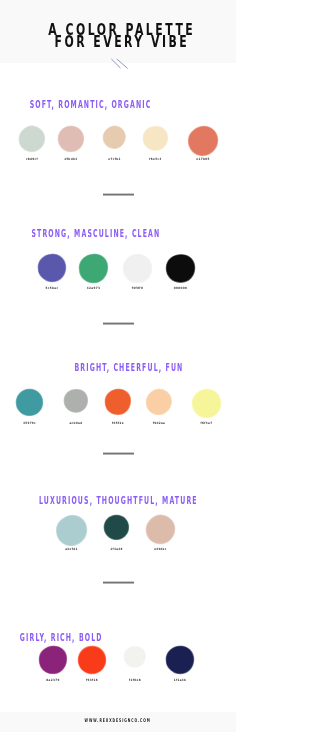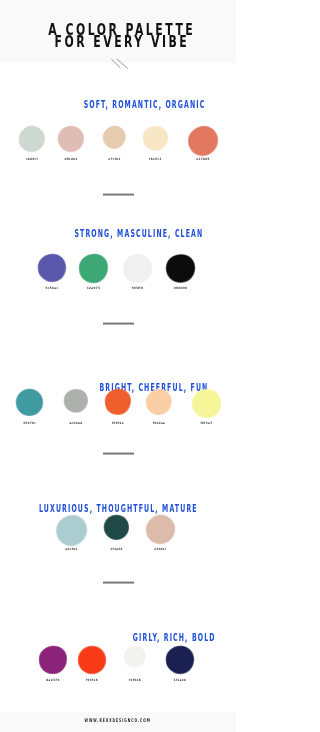--- a/index.html
+++ b/index.html
@@ -7,21 +7,21 @@
        font-family:"DejaVu Sans Condensed","DejaVu Sans",sans-serif;
        overflow:hidden;position:relative;-webkit-font-smoothing:antialiased;}
   .band-top{position:absolute;left:0;top:0;width:236px;height:63px;background:#f9f9fa;}
   .band-bot{position:absolute;left:0;top:712px;width:236px;height:20px;background:#f9f9fa;}
   .title{position:absolute;left:0;top:14.5px;width:236px;color:#121212;}
   .title div{position:absolute;left:0;width:236px;text-align:center;line-height:14px;}
   .title span{display:inline-block;white-space:nowrap;font-weight:bold;font-size:15.5px;
               letter-spacing:3.2px;text-indent:9.6px;transform:scaleX(.78);}
   .tick{position:absolute;left:2px;top:55px;width:236px;text-align:center;line-height:0;}
   .sec{position:absolute;left:0;width:236px;}
-  .sec-title{position:absolute;left:0;width:236px;text-align:right;color:#1d4ed8;line-height:10px;}
+  .sec-title{position:absolute;left:0;width:236px;text-align:left;color:#8b5cf6;line-height:10px;}
   .sec-title span{display:inline-block;white-space:nowrap;font-weight:bold;font-size:10.4px;
                   letter-spacing:1.7px;margin-left:-1px;transform:scaleX(.665);}
   .sw{position:absolute;width:30px;}
   .sw svg{display:block;}
   .hex{position:absolute;left:0;width:30px;text-align:center;font-size:3px;
        line-height:3px;color:#3a3a3a;letter-spacing:.35px;font-weight:bold;}
   .divider{position:absolute;height:3px;left:103px;width:31px;background:linear-gradient(180deg,#c8c8c8 0%,#c8c8c8 33.3%,#757575 33.3%,#757575 66.6%,#b4b4b4 66.6%,#b4b4b4 100%);}
   .footer{position:absolute;left:0;width:236px;text-align:center;color:#1d1d1d;line-height:5px;}
   .footer span{display:inline-block;white-space:nowrap;font-size:5px;font-weight:bold;
                letter-spacing:1.4px;margin-left:-1px;transform:scaleX(.68);}
@@ -129,21 +129,21 @@
       <div class="sw" style="left: 166px; width: 29px; top: 33px;">
         <svg width="30.933333333333334" height="30.933333333333334" viewBox="-1 -1 32 32" style="margin: -0.966667px;">
           <path d="M15.7,0.9 C24.4,0.9 29.7,6.7 29.6,14.6 C29.5,22.6 23.8,29.2 15.2,29.2 C6.4,29.2 0.4,22.6 0.5,14.6 C0.6,6.5 7.0,0.9 15.7,0.9 Z" fill="none" stroke="#0c0c0c" stroke-width="1.7" stroke-opacity="0.22"></path>
           <path d="M15.7,0.9 C24.4,0.9 29.7,6.7 29.6,14.6 C29.5,22.6 23.8,29.2 15.2,29.2 C6.4,29.2 0.4,22.6 0.5,14.6 C0.6,6.5 7.0,0.9 15.7,0.9 Z" fill="none" stroke="#0c0c0c" stroke-width="1.3" stroke-opacity="0.55"></path>
           <path d="M15.7,0.9 C24.4,0.9 29.7,6.7 29.6,14.6 C29.5,22.6 23.8,29.2 15.2,29.2 C6.4,29.2 0.4,22.6 0.5,14.6 C0.6,6.5 7.0,0.9 15.7,0.9 Z" fill="#0c0c0c"></path>
         </svg>
       </div>
       <div class="hex" style="left: 165.5px; top: 66px;">000000</div>
     </div>
     <div class="sec" style="top: 357px;">
-      <div class="sec-title" style="top: 24px;"><span>BRIGHT, CHEERFUL, FUN</span></div>
+      <div class="sec-title" style="top: 4px; padding-left: 48px;"><span>BRIGHT, CHEERFUL, FUN</span></div>
       <div class="sw" style="left: 16px; width: 27px; top: 32px;">
         <svg width="28.8" height="28.8" viewBox="-1 -1 32 32" style="margin: -0.9px;">
           <path d="M15.2,0.5 C23.4,0.5 29.6,6.8 29.6,15.0 C29.6,23.1 23.2,29.6 15.0,29.6 C6.9,29.6 0.5,23.1 0.5,15.0 C0.5,6.8 7.1,0.5 15.2,0.5 Z" fill="none" stroke="#3f9aa1" stroke-width="1.7" stroke-opacity="0.22"></path>
           <path d="M15.2,0.5 C23.4,0.5 29.6,6.8 29.6,15.0 C29.6,23.1 23.2,29.6 15.0,29.6 C6.9,29.6 0.5,23.1 0.5,15.0 C0.5,6.8 7.1,0.5 15.2,0.5 Z" fill="none" stroke="#3f9aa1" stroke-width="1.3" stroke-opacity="0.55"></path>
           <path d="M15.2,0.5 C23.4,0.5 29.6,6.8 29.6,15.0 C29.6,23.1 23.2,29.6 15.0,29.6 C6.9,29.6 0.5,23.1 0.5,15.0 C0.5,6.8 7.1,0.5 15.2,0.5 Z" fill="#3f9aa1"></path>
         </svg>
       </div>
       <div class="hex" style="left: 14.5px; top: 65px;">45979c</div>
       <div class="sw" style="left: 64px; width: 24px; top: 32px;">
         <svg width="25.6" height="25.6" viewBox="-1 -1 32 32" style="margin: -0.8px;">
@@ -172,21 +172,21 @@
       <div class="sw" style="left: 192px; width: 29px; top: 32px;">
         <svg width="30.933333333333334" height="30.933333333333334" viewBox="-1 -1 32 32" style="margin: -0.966667px;">
           <path d="M16.8,0.5 C24.2,1.0 29.5,6.9 29.6,15.2 C29.7,23.6 22.6,29.7 14.6,29.5 C6.3,29.3 0.4,22.2 0.5,14.3 C0.6,6.2 8.6,-0.1 16.8,0.5 Z" fill="none" stroke="#f7f59a" stroke-width="1.7" stroke-opacity="0.22"></path>
           <path d="M16.8,0.5 C24.2,1.0 29.5,6.9 29.6,15.2 C29.7,23.6 22.6,29.7 14.6,29.5 C6.3,29.3 0.4,22.2 0.5,14.3 C0.6,6.2 8.6,-0.1 16.8,0.5 Z" fill="none" stroke="#f7f59a" stroke-width="1.3" stroke-opacity="0.55"></path>
           <path d="M16.8,0.5 C24.2,1.0 29.5,6.9 29.6,15.2 C29.7,23.6 22.6,29.7 14.6,29.5 C6.3,29.3 0.4,22.2 0.5,14.3 C0.6,6.2 8.6,-0.1 16.8,0.5 Z" fill="#f7f59a"></path>
         </svg>
       </div>
       <div class="hex" style="left: 191.5px; top: 65px;">f6f4a7</div>
     </div>
     <div class="sec" style="top: 484px;">
-      <div class="sec-title" style="top: 18px;"><span>LUXURIOUS, THOUGHTFUL, MATURE</span></div>
+      <div class="sec-title" style="top: 10px;"><span>LUXURIOUS, THOUGHTFUL, MATURE</span></div>
       <div class="sw" style="left: 56px; width: 31px; top: 31px;">
         <svg width="33.06666666666667" height="33.06666666666667" viewBox="-1 -1 32 32" style="margin: -1.03333px;">
           <path d="M17.4,0.6 C24.6,1.4 29.7,7.1 29.5,14.6 C29.3,23.1 22.1,29.7 13.9,29.4 C6.1,29.1 0.5,22.6 0.6,14.6 C0.7,6.0 10.0,-0.2 17.4,0.6 Z" fill="none" stroke="#accdd0" stroke-width="1.7" stroke-opacity="0.22"></path>
           <path d="M17.4,0.6 C24.6,1.4 29.7,7.1 29.5,14.6 C29.3,23.1 22.1,29.7 13.9,29.4 C6.1,29.1 0.5,22.6 0.6,14.6 C0.7,6.0 10.0,-0.2 17.4,0.6 Z" fill="none" stroke="#accdd0" stroke-width="1.3" stroke-opacity="0.55"></path>
           <path d="M17.4,0.6 C24.6,1.4 29.7,7.1 29.5,14.6 C29.3,23.1 22.1,29.7 13.9,29.4 C6.1,29.1 0.5,22.6 0.6,14.6 C0.7,6.0 10.0,-0.2 17.4,0.6 Z" fill="#accdd0"></path>
         </svg>
       </div>
       <div class="hex" style="left: 56.5px; top: 64px;">abcfd1</div>
       <div class="sw" style="left: 104px; width: 25px; top: 31px;">
         <svg width="26.666666666666668" height="26.666666666666668" viewBox="-1 -1 32 32" style="margin: -0.833333px;">

